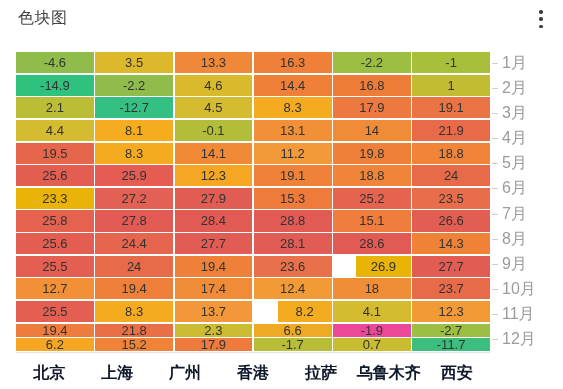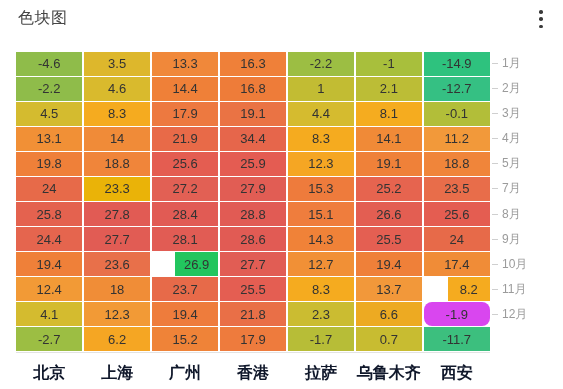--- a/index.html
+++ b/index.html
@@ -57,21 +57,21 @@
     position: absolute;
     left: 16px;
     top: 52px;
     width: 474px;
     height: 299px;
   }
   .heatmap-grid {
     width: 100%;
     height: 100%;
     display: grid;
-    grid-template-columns: repeat(7, 1fr);
+    grid-template-columns: repeat(6, 1fr);
     grid-template-rows: repeat(12, 1fr);
     gap: 1.5px;
   }
   .cell {
     display: flex;
     align-items: center;
     justify-content: center;
     font-size: 13px;
     color: #333333;
     line-height: 1;
@@ -96,21 +96,21 @@
     gap: 4px;
     padding-left: 0px;
   }
   .y-tick .tick-line {
     width: 6px;
     height: 1px;
     background: #cfcfcf;
     flex: 0 0 auto;
   }
   .y-tick .tick-label {
-    font-size: 12px;
+    font-size: 16px;
     color: #9b9b9b;
     white-space: nowrap;
   }
 
   .x-axis-line {
     position: absolute;
     left: 16px;
     top: 352px;
     width: 474px;
     height: 1px;
@@ -170,21 +170,21 @@
       <div class="cell" style="background: rgb(212, 187, 47);">4.5</div>
       <div class="cell" style="background: rgb(245, 171, 31);">8.3</div>
       <div class="cell" style="background: rgb(237, 121, 64);">17.9</div>
       <div class="cell" style="background: rgb(234, 115, 68);">19.1</div>
       <div class="cell" style="background: rgb(213, 187, 47);">4.4</div>
       <div class="cell" style="background: rgb(245, 172, 31);">8.1</div>
       <div class="cell" style="background: rgb(178, 190, 57);">-0.1</div>
       <div class="cell" style="background: rgb(241, 144, 54);">13.1</div>
       <div class="cell" style="background: rgb(240, 139, 56);">14</div>
       <div class="cell" style="background: rgb(232, 106, 72);">21.9</div>
-      <div class="cell" style="background: rgb(230, 102, 75);">34.4</div>
+      <div class="cell" style="background: rgb(230, 102, 75);">19.5</div>
       <div class="cell" style="background: rgb(245, 171, 31);">8.3</div>
       <div class="cell" style="background: rgb(240, 138, 55);">14.1</div>
       <div class="cell" style="background: rgb(242, 153, 58);">11.2</div>
       <div class="cell" style="background: rgb(239, 128, 57);">19.8</div>
       <div class="cell" style="background: rgb(240, 133, 58);">18.8</div>
       <div class="cell" style="background: rgb(228, 93, 81);">25.6</div>
       <div class="cell" style="background: rgb(228, 92, 82);">25.9</div>
       <div class="cell" style="background: rgb(245, 166, 35);">12.3</div>
       <div class="cell" style="background: rgb(239, 129, 57);">19.1</div>
       <div class="cell" style="background: rgb(240, 133, 58);">18.8</div>
@@ -204,39 +204,39 @@
       <div class="cell" style="background: rgb(228, 93, 81);">25.6</div>
       <div class="cell" style="background: rgb(229, 101, 78);">24.4</div>
       <div class="cell" style="background: rgb(225, 92, 84);">27.7</div>
       <div class="cell" style="background: rgb(225, 92, 84);">28.1</div>
       <div class="cell" style="background: rgb(225, 91, 84);">28.6</div>
       <div class="cell" style="background: rgb(240, 130, 56);">14.3</div>
       <div class="cell" style="background: rgb(228, 95, 82);">25.5</div>
       <div class="cell" style="background: rgb(231, 106, 73);">24</div>
       <div class="cell" style="background: rgb(239, 128, 57);">19.4</div>
       <div class="cell" style="background: rgb(232, 112, 74);">23.6</div>
-      <div class="cell" style="background: #22c55e; margin-left: 23px;">26.9</div>
+      <div class="cell" style="background: #eab308; margin-left: 23px;">26.9</div>
       <div class="cell" style="background: rgb(225, 93, 84);">27.7</div>
       <div class="cell" style="background: rgb(241, 144, 54);">12.7</div>
       <div class="cell" style="background: rgb(239, 128, 57);">19.4</div>
       <div class="cell" style="background: rgb(240, 140, 55);">17.4</div>
       <div class="cell" style="background: rgb(242, 154, 54);">12.4</div>
       <div class="cell" style="background: rgb(240, 141, 55);">18</div>
       <div class="cell" style="background: rgb(231, 106, 73);">23.7</div>
       <div class="cell" style="background: rgb(228, 94, 82);">25.5</div>
       <div class="cell" style="background: rgb(245, 171, 31);">8.3</div>
       <div class="cell" style="background: rgb(242, 152, 58);">13.7</div>
       <div class="cell" style="background: rgb(245, 171, 31); margin-left: 24px;">8.2</div>
       <div class="cell" style="background: rgb(212, 187, 47);">4.1</div>
       <div class="cell" style="background: rgb(242, 154, 54);">12.3</div>
       <div class="cell" style="background: rgb(238, 124, 60);">19.4</div>
       <div class="cell" style="background: rgb(233, 111, 71);">21.8</div>
       <div class="cell" style="background: rgb(203, 188, 49);">2.3</div>
       <div class="cell" style="background: rgb(237, 170, 34);">6.6</div>
-      <div class="cell" style="background: #d946ef; border-radius: 8px;">-1.9</div>
+      <div class="cell" style="background: #ec4899;">-1.9</div>
       <div class="cell" style="background: rgb(156, 190, 67);">-2.7</div>
       <div class="cell" style="background: rgb(245, 166, 35);">6.2</div>
       <div class="cell" style="background: rgb(239, 131, 56);">15.2</div>
       <div class="cell" style="background: rgb(238, 123, 61);">17.9</div>
       <div class="cell" style="background: rgb(183, 189, 55);">-1.7</div>
       <div class="cell" style="background: rgb(200, 188, 49);">0.7</div>
       <div class="cell" style="background: rgb(60, 191, 126);">-11.7</div>
     </div>
 </div>
 
@@ -256,20 +256,24 @@
     <div class="y-tick">
       <span class="tick-line"></span>
       <span class="tick-label">4月</span>
     </div>
     <div class="y-tick">
       <span class="tick-line"></span>
       <span class="tick-label">5月</span>
     </div>
     <div class="y-tick">
       <span class="tick-line"></span>
+      <span class="tick-label">6月</span>
+    </div>
+    <div class="y-tick">
+      <span class="tick-line"></span>
       <span class="tick-label">7月</span>
     </div>
     <div class="y-tick">
       <span class="tick-line"></span>
       <span class="tick-label">8月</span>
     </div>
     <div class="y-tick">
       <span class="tick-line"></span>
       <span class="tick-label">9月</span>
     </div>

